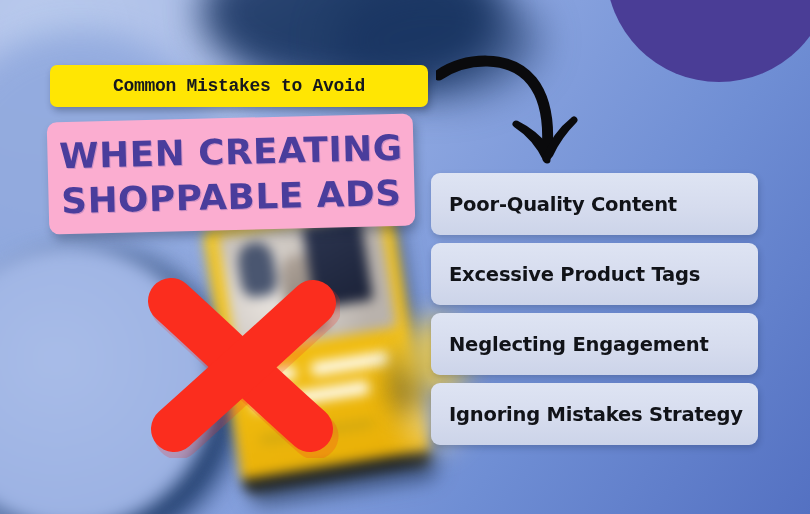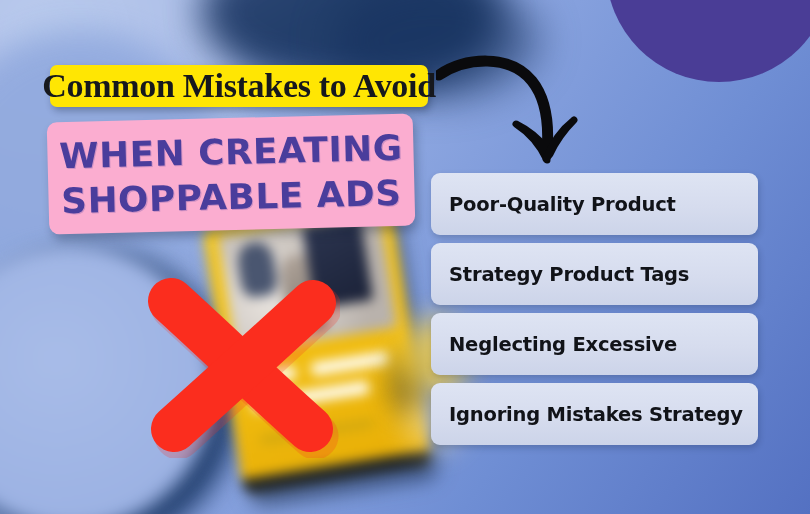--- a/index.html
+++ b/index.html
@@ -179,23 +179,23 @@
     left:50px; top:65px;
     width:378px; height:42px;
     background:#ffe603;
     border-radius:7px;
     display:flex;
     align-items:center;
     justify-content:center;
     box-shadow:2px 4px 7px rgba(14,26,48,.30);
   }
   .yellow-banner .txt {
-    font-family:Liberation Serif, serif;
+    font-family:Liberation Mono, monospace;
     font-weight:bold;
-    font-size:34px;
+    font-size:18px;
     letter-spacing:-.3px;
     color:#16181d;
     white-space:nowrap;
   }
 
   
   .pink-banner {
     position:absolute;
     left:48px; top:118px;
     width:366px; height:112px;
@@ -328,26 +328,26 @@
     <span class="txt">Common Mistakes to Avoid</span>
   </div>
 
   <div class="pink-banner">
     <span class="line">WHEN CREATING</span>
     <span class="line">SHOPPABLE ADS</span>
   </div>
 
   <div class="list">
     <div class="list-item">
-      <span class="label">Poor-Quality Product</span>
+      <span class="label">Poor-Quality Content</span>
     </div>
     <div class="list-item">
-      <span class="label">Strategy Product Tags</span>
+      <span class="label">Excessive Product Tags</span>
     </div>
     <div class="list-item">
-      <span class="label">Neglecting Excessive</span>
+      <span class="label">Neglecting Engagement</span>
     </div>
     <div class="list-item">
       <span class="label">Ignoring Mistakes Strategy</span>
     </div>
   </div>
 
 </div>
 
 </body></html>

